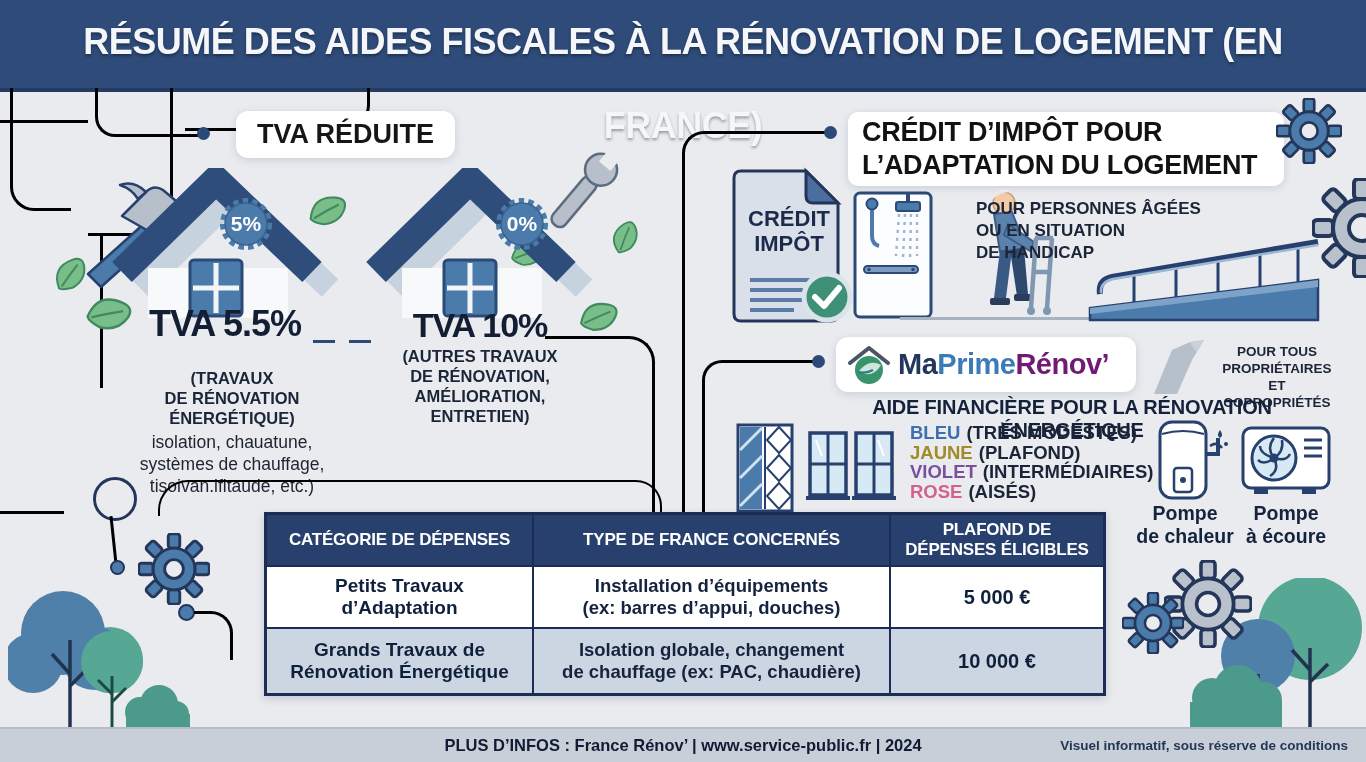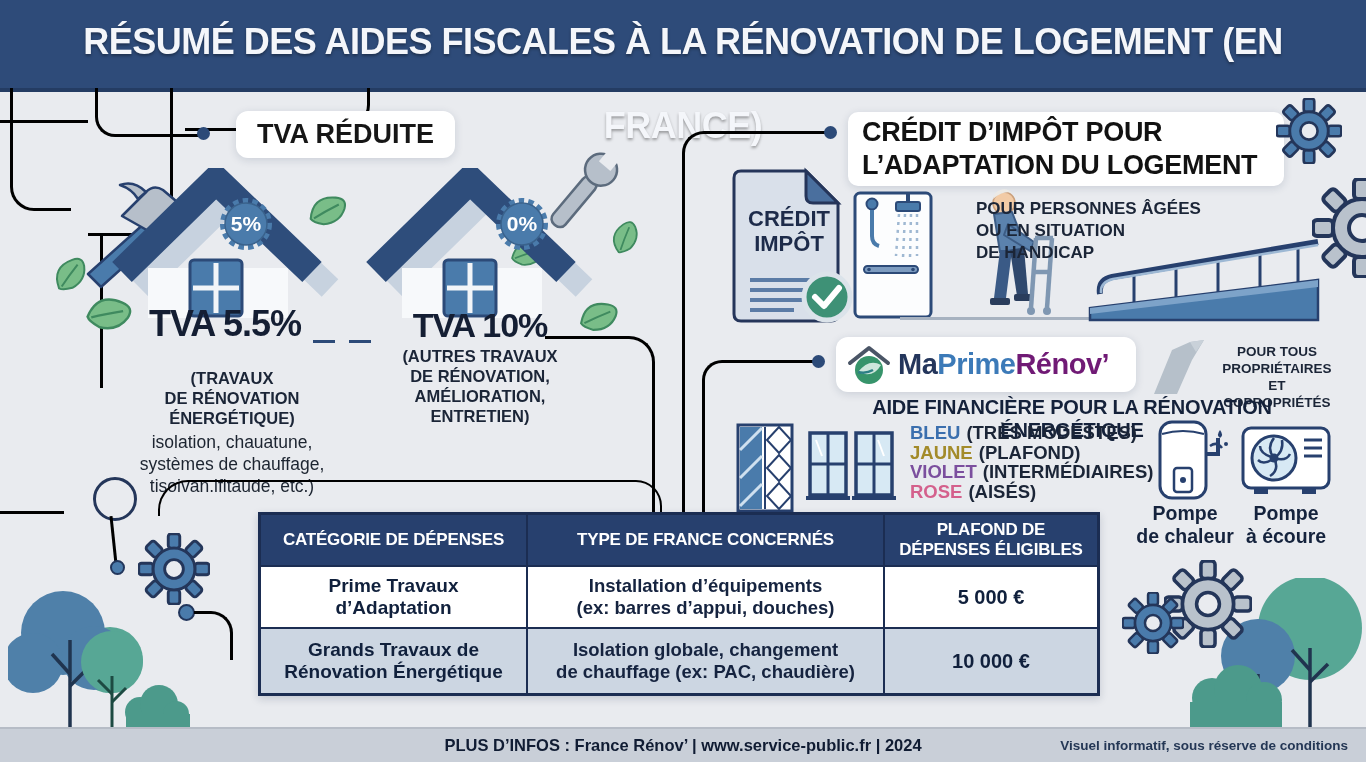--- a/index.html
+++ b/index.html
@@ -16,21 +16,21 @@
   .footer{position:absolute;left:0;top:727px;width:1366px;height:35px;background:#c9cfd8;border-top:2px solid #b6bcc6;}
   .footer .info{position:absolute;left:0;top:0;width:1366px;line-height:33px;text-align:center;font-size:16.5px;font-weight:800;color:#101c33;}
   .footer .disc{position:absolute;right:18px;top:0;line-height:33px;font-size:13.5px;font-weight:600;color:#243username:#243755;color:#243755;}
   .bigpct{font-size:36px;font-weight:800;color:#141e33;letter-spacing:-1px;}
   .subhead{font-size:16.5px;line-height:20px;font-weight:800;color:#1b2537;}
   .detail{font-size:17.5px;line-height:22px;font-weight:500;color:#1c2430;}
   .badgetxt{position:absolute;color:#fff;font-weight:800;font-size:21px;text-align:center;}
   .cat-line{font-size:18.5px;line-height:19.5px;font-weight:800;color:#1b2537;white-space:nowrap;}
   .cat-line .desc{margin-left:6px;color:#1b2537;text-align:right;}
   .equiplabel{font-size:19.5px;line-height:23px;font-weight:700;color:#15233d;text-align:center;}
-  .tbl{position:absolute;left:258px;top:512px;width:842px;display:grid;grid-template-columns:267px 357px 1fr;grid-template-rows:52px 62px 64px;border:3px solid #1b2d52;box-sizing:border-box;background:#fff;box-shadow:0 3px 8px rgba(30,45,80,.18);}
+  .tbl{position:absolute;left:264px;top:512px;width:842px;display:grid;grid-template-columns:267px 357px 1fr;grid-template-rows:52px 62px 64px;border:3px solid #1b2d52;box-sizing:border-box;background:#fff;box-shadow:0 3px 8px rgba(30,45,80,.18);}
   .tbl>div{border-right:2.5px solid #1b2d52;border-bottom:2.5px solid #1b2d52;display:flex;flex-direction:column;justify-content:center;align-items:center;text-align:center;padding:2px 6px;box-sizing:border-box;}
   .tbl>div:nth-child(3n){border-right:none;}
   .tbl>div:nth-child(n+7){border-bottom:none;}
   .tbl .th{background:#27406e;color:#fff;font-weight:800;font-size:17px;line-height:1.18;letter-spacing:-.2px;}
   .tbl .alt{background:#ccd6e2;}
   .tbl .c1{font-size:19px;font-weight:800;color:#10203c;line-height:1.15;}
   .tbl .c2{font-size:18.5px;font-weight:600;color:#15233f;line-height:1.2;}
   .tbl .c3{font-size:20px;font-weight:800;color:#10203c;}
   .doc-txt{position:absolute;left:736px;top:206px;width:106px;text-align:center;font-size:22px;line-height:25px;font-weight:700;color:#1d2b4a;}
   svg{display:block;}
@@ -430,21 +430,21 @@
       </div>
     <div class="th">
         <span>TYPE DE FRANCE CONCERNÉS</span>
       </div>
     <div class="th">
       <span style="display:block">PLAFOND DE</span>
       <span style="display:block">DÉPENSES ÉLIGIBLES</span>
     </div>
 
     <div class="c1">
-      <span style="display:block">Prime Travaux</span>
+      <span style="display:block">Petits Travaux</span>
       <span style="display:block">d’Adaptation</span>
     </div>
     <div class="c2">
       <span style="display:block">Installation d’équipements</span>
       <span style="display:block">(ex: barres d’appui, douches)</span>
     </div>
     <div class="c3">
         <span>5 000 €</span>
       </div>
 

